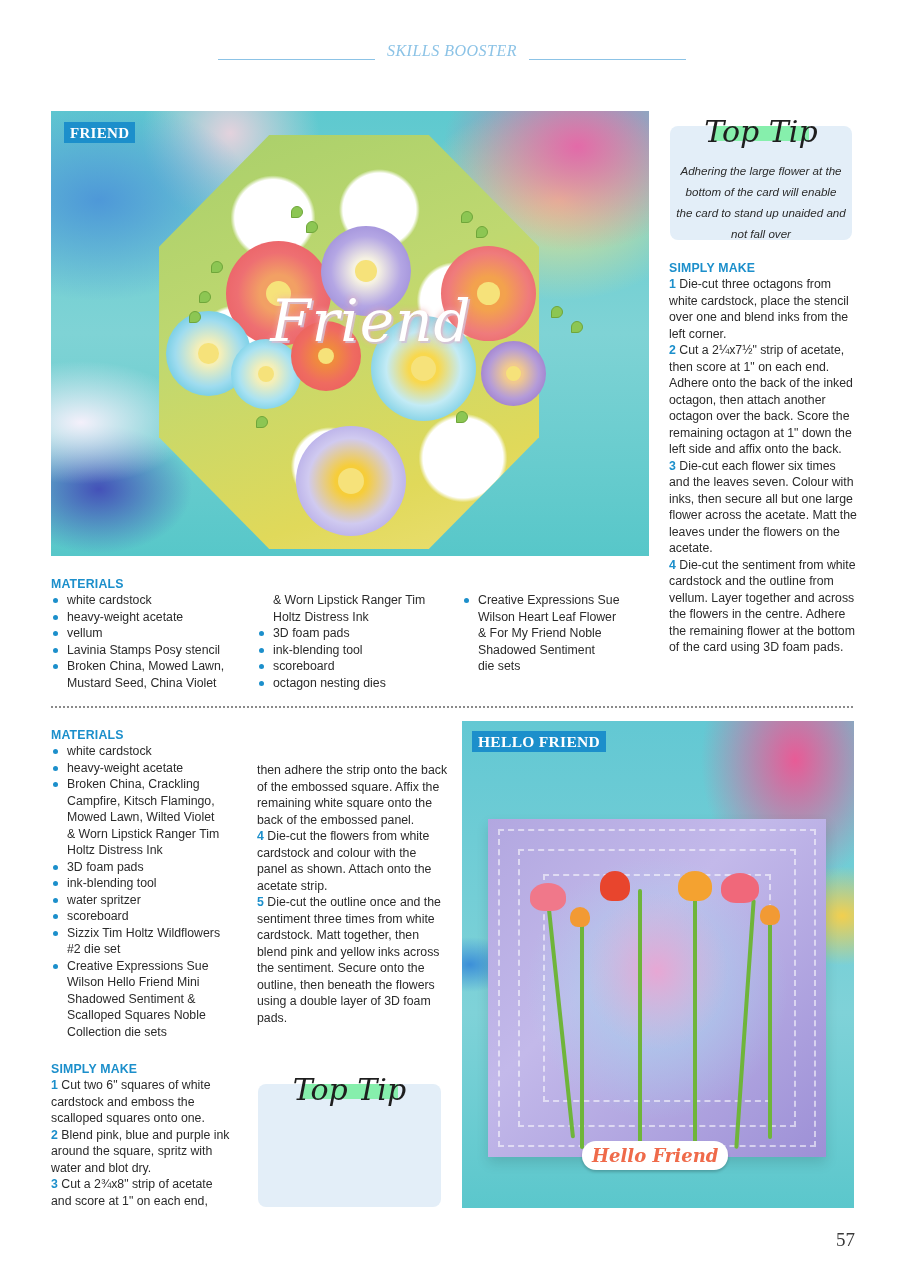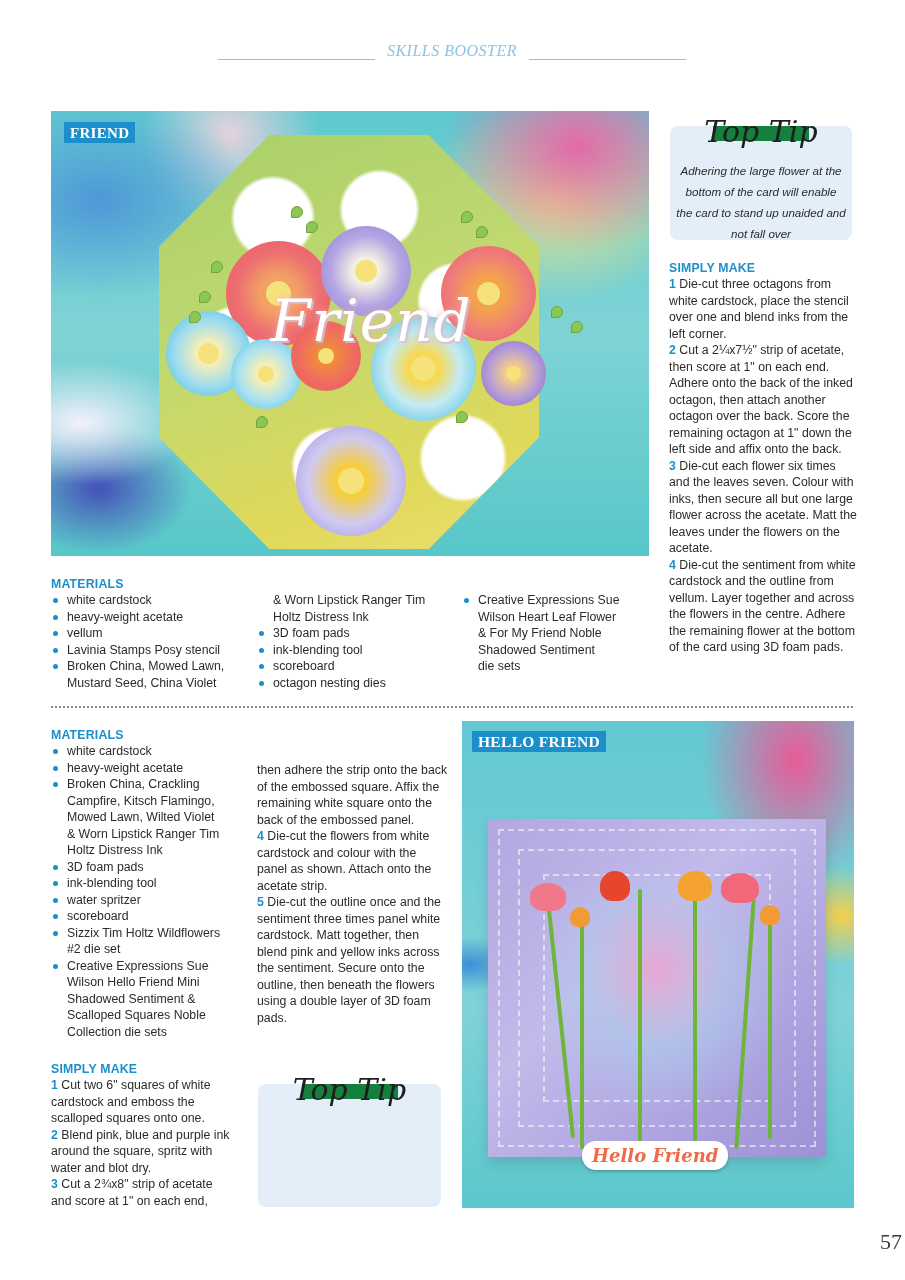--- a/index.html
+++ b/index.html
@@ -73,21 +73,21 @@
     font-family: "DejaVu Serif", serif; font-style: italic; font-weight: bold; font-size: 18px; color: #ef6a4a; box-shadow: 0 2px 3px rgba(0,0,0,0.2); }
 
   .photo-label { position: absolute; background: #1c8fcb; color: #ffffff; font-family: "Liberation Serif", "DejaVu Serif", serif; font-weight: bold; font-size: 15px; letter-spacing: 0.3px; padding: 2px 6px 1px 6px; line-height: 18px; }
   .photo-friend .photo-label { left: 13px; top: 11px; }
   .photo-hello .photo-label { left: 10px; top: 10px; font-size: 15.5px; }
 
   
   .top-tip { position: absolute; }
   .top-tip .panel { position: absolute; left: 0; right: 0; bottom: 0; background: #e3eef8; border-radius: 8px; }
   .top-tip .tip-title-wrap { position: absolute; left: 0; right: 0; display: flex; justify-content: center; }
-  .top-tip .tip-title-bg { position: relative; background: #15803d; padding: 0 8px; height: 15px; }
+  .top-tip .tip-title-bg { position: relative; background: #86efac; padding: 0 8px; height: 15px; }
   .top-tip .tip-title { position: absolute; left: 50%; transform: translateX(-50%); bottom: -6px; font-family: "DejaVu Serif", serif; font-style: italic; font-size: 30px; color: #1e1e1e; white-space: nowrap; line-height: 1; }
   .top-tip .tip-text { position: absolute; left: 6px; right: 6px; text-align: center; font-style: italic; font-size: 11.6px; line-height: 21px; color: #2b2b2b; }
 
   .tip1 { left: 670px; top: 112px; width: 182px; height: 128px; }
   .tip1 .panel { top: 14px; }
   .tip1 .tip-title-wrap { top: 14px; }
   .tip1 .tip-title-bg { width: 96px; }
   .tip1 .tip-text { top: 48px; }
 
   .tip2 { left: 258px; top: 1062px; width: 183px; height: 145px; }
@@ -100,21 +100,21 @@
   .col { position: absolute; font-size: 12.3px; line-height: 16.5px; color: #2b2b2b; }
   .heading { color: #1c8fcb; font-weight: bold; font-size: 12.3px; letter-spacing: 0.2px; line-height: 16px; }
   .step-num { color: #1c8fcb; font-weight: bold; }
   ul.bullets { list-style: none; }
   ul.bullets li { position: relative; padding-left: 16px; }
   ul.bullets li::before { content: ""; position: absolute; left: 2px; top: 6px; width: 5px; height: 5px; border-radius: 50%; background: #1c8fcb; }
   ul.bullets li.cont::before { display: none; }
 
   .divider { position: absolute; left: 51px; top: 706px; width: 802px; border-top: 2px dotted #8a8a8a; }
 
-  .page-number { position: absolute; left: 836px; top: 1229px; font-family: "Liberation Serif", "DejaVu Serif", serif; font-size: 22px; color: #3a3a3a; margin-left: 44px; }
+  .page-number { position: absolute; left: 836px; top: 1229px; font-family: "Liberation Serif", "DejaVu Serif", serif; font-size: 19px; color: #3a3a3a; }
 </style>
 </head>
 <body>
 
 <div class="section-header">
   <div class="rule"></div>
   <div class="title">SKILLS BOOSTER</div>
   <div class="rule"></div>
 </div>
 
@@ -222,21 +222,21 @@
 <div class="col" style="left:51px; top:1061px; width:180px;">
   <div class="heading">SIMPLY MAKE</div>
   <div><span class="step-num">1</span> <span>Cut two 6" squares of white cardstock and emboss the scalloped squares onto one.</span></div>
   <div><span class="step-num">2</span> <span>Blend pink, blue and purple ink around the square, spritz with water and blot dry.</span></div>
   <div><span class="step-num">3</span> <span>Cut a 2¾x8" strip of acetate and score at 1" on each end,</span></div>
 </div>
 
 <div class="col" style="left:257px; top:742px; width:192px;margin-top:20px;">
   <div><span>then adhere the strip onto the back of the embossed square. Affix the remaining white square onto the back of the embossed panel.</span></div>
   <div><span class="step-num">4</span> <span>Die-cut the flowers from white cardstock and colour with the panel as shown. Attach onto the acetate strip.</span></div>
-  <div><span class="step-num">5</span> <span>Die-cut the outline once and the sentiment three times panel white cardstock. Matt together, then blend pink and yellow inks across the sentiment. Secure onto the outline, then beneath the flowers using a double layer of 3D foam pads.</span></div>
+  <div><span class="step-num">5</span> <span>Die-cut the outline once and the sentiment three times from white cardstock. Matt together, then blend pink and yellow inks across the sentiment. Secure onto the outline, then beneath the flowers using a double layer of 3D foam pads.</span></div>
 </div>
 
 <div class="top-tip tip2">
   <div class="panel"></div>
   <div class="tip-title-wrap">
     <div class="tip-title-bg">
       <span class="tip-title">Top Tip</span>
     </div>
   </div>
 </div>

